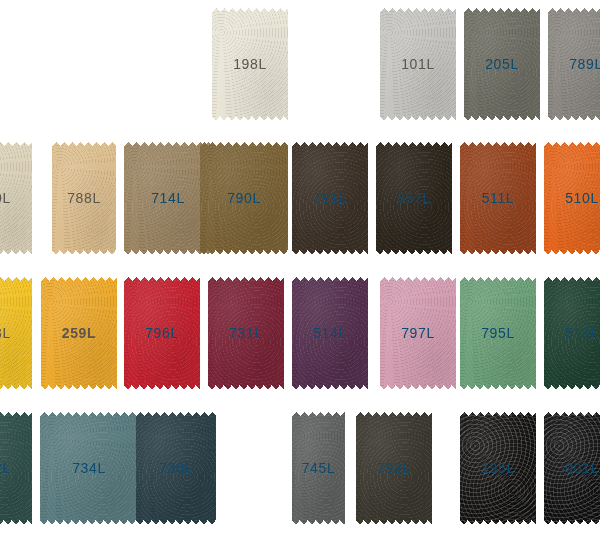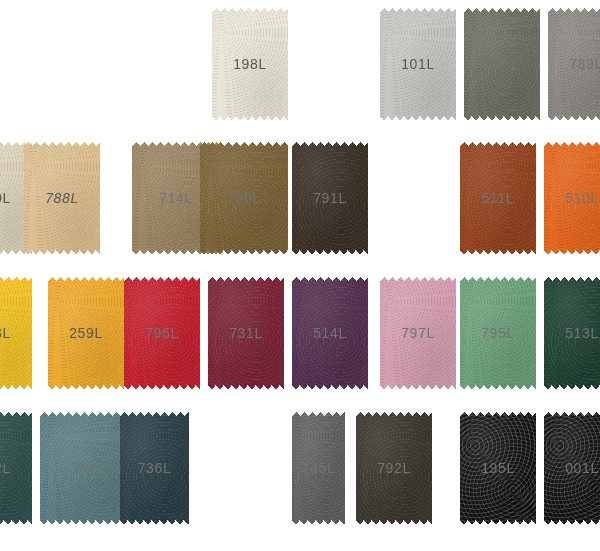--- a/index.html
+++ b/index.html
@@ -99,21 +99,21 @@
     right: 0;
     top: 50%;
     transform: translateY(-50%);
     text-align: center;
     font-size: 14px;
     letter-spacing: 0.6px;
     font-family: "Liberation Sans", sans-serif;
     white-space: nowrap;
     pointer-events: none;
   }
-  .swatch-label.on-dark  { color: #737373; }
+  .swatch-label.on-dark  { color: #0c4a6e; }
   .swatch-label.on-light { color: #5a564f; }
 </style>
 </head>
 <body>
 
 <div id="swatch-board" style="background: rgb(255, 255, 255);">
     <div class="swatch-row" style="top: 8px;">
       <div class="swatch" style="left: 212px; width: 76px; height: 112px; padding-left: 24px;">
         <div class="swatch-body" style="background: rgb(233, 229, 215);"></div>
         <div class="swatch-label on-light">198L</div>
@@ -129,51 +129,55 @@
       <div class="swatch" style="left: 548px; width: 76px; height: 112px;">
         <div class="swatch-body" style="background: rgb(138, 135, 130);"></div>
         <div class="swatch-label on-dark">789L</div>
       </div>
     </div>
     <div class="swatch-row" style="top: 142px;">
       <div class="swatch" style="left: -44px; width: 76px; height: 112px;">
         <div class="swatch-body" style="background: rgb(222, 212, 187);"></div>
         <div class="swatch-label on-light">710L</div>
       </div>
-      <div class="swatch" style="left: 24px; width: 76px; height: 112px; font-style: italic;">
+      <div class="swatch" style="left: 52px; width: 64px; height: 112px;">
         <div class="swatch-body" style="background: rgb(221, 191, 143);"></div>
         <div class="swatch-label on-light">788L</div>
       </div>
-      <div class="swatch" style="left: 132px; width: 88px; height: 112px;">
+      <div class="swatch" style="left: 124px; width: 88px; height: 112px;">
         <div class="swatch-body" style="background: rgb(155, 133, 99);"></div>
         <div class="swatch-label on-dark">714L</div>
       </div>
       <div class="swatch" style="left: 200px; width: 88px; height: 112px;">
         <div class="swatch-body" style="background: rgb(123, 99, 55);"></div>
         <div class="swatch-label on-dark">790L</div>
       </div>
       <div class="swatch" style="left: 292px; width: 76px; height: 112px;">
         <div class="swatch-body" style="background: rgb(60, 49, 39);"></div>
         <div class="swatch-label on-dark">791L</div>
+      </div>
+      <div class="swatch" style="left: 376px; width: 76px; height: 112px;">
+        <div class="swatch-body" style="background: rgb(44, 38, 28);"></div>
+        <div class="swatch-label on-dark">357L</div>
       </div>
       <div class="swatch" style="left: 460px; width: 76px; height: 112px;">
         <div class="swatch-body" style="background: rgb(149, 67, 31);"></div>
         <div class="swatch-label on-dark">511L</div>
       </div>
       <div class="swatch" style="left: 544px; width: 76px; height: 112px;">
         <div class="swatch-body" style="background: rgb(228, 101, 28);"></div>
         <div class="swatch-label on-dark">510L</div>
       </div>
     </div>
     <div class="swatch-row" style="top: 277px;">
       <div class="swatch" style="left: -44px; width: 76px; height: 112px;">
         <div class="swatch-body" style="background: rgb(243, 195, 38);"></div>
         <div class="swatch-label on-light">793L</div>
       </div>
-      <div class="swatch" style="left: 48px; width: 76px; height: 112px;">
+      <div class="swatch" style="left: 41px; width: 76px; height: 112px; font-weight: bold;">
         <div class="swatch-body" style="background: rgb(237, 169, 44);"></div>
         <div class="swatch-label on-light">259L</div>
       </div>
       <div class="swatch" style="left: 124px; width: 76px; height: 112px;">
         <div class="swatch-body" style="background: rgb(196, 33, 47);"></div>
         <div class="swatch-label on-dark">796L</div>
       </div>
       <div class="swatch" style="left: 208px; width: 76px; height: 112px;">
         <div class="swatch-body" style="background: rgb(124, 36, 56);"></div>
         <div class="swatch-label on-dark">731L</div>
@@ -197,21 +201,21 @@
     </div>
     <div class="swatch-row" style="top: 412px;">
       <div class="swatch" style="left: -44px; width: 76px; height: 112px;">
         <div class="swatch-body" style="background: rgb(49, 81, 76);"></div>
         <div class="swatch-label on-dark">512L</div>
       </div>
       <div class="swatch" style="left: 40px; width: 98px; height: 112px;">
         <div class="swatch-body" style="background: rgb(90, 124, 128);"></div>
         <div class="swatch-label on-dark">734L</div>
       </div>
-      <div class="swatch" style="left: 120px; width: 69px; height: 112px;">
+      <div class="swatch" style="left: 136px; width: 80px; height: 112px;">
         <div class="swatch-body" style="background: rgb(43, 64, 72);"></div>
         <div class="swatch-label on-dark">736L</div>
       </div>
       <div class="swatch" style="left: 292px; width: 53px; height: 112px;">
         <div class="swatch-body" style="background: rgb(95, 98, 96);"></div>
         <div class="swatch-label on-dark">745L</div>
       </div>
       <div class="swatch" style="left: 356px; width: 76px; height: 112px;">
         <div class="swatch-body" style="background: rgb(58, 56, 47);"></div>
         <div class="swatch-label on-dark">792L</div>

